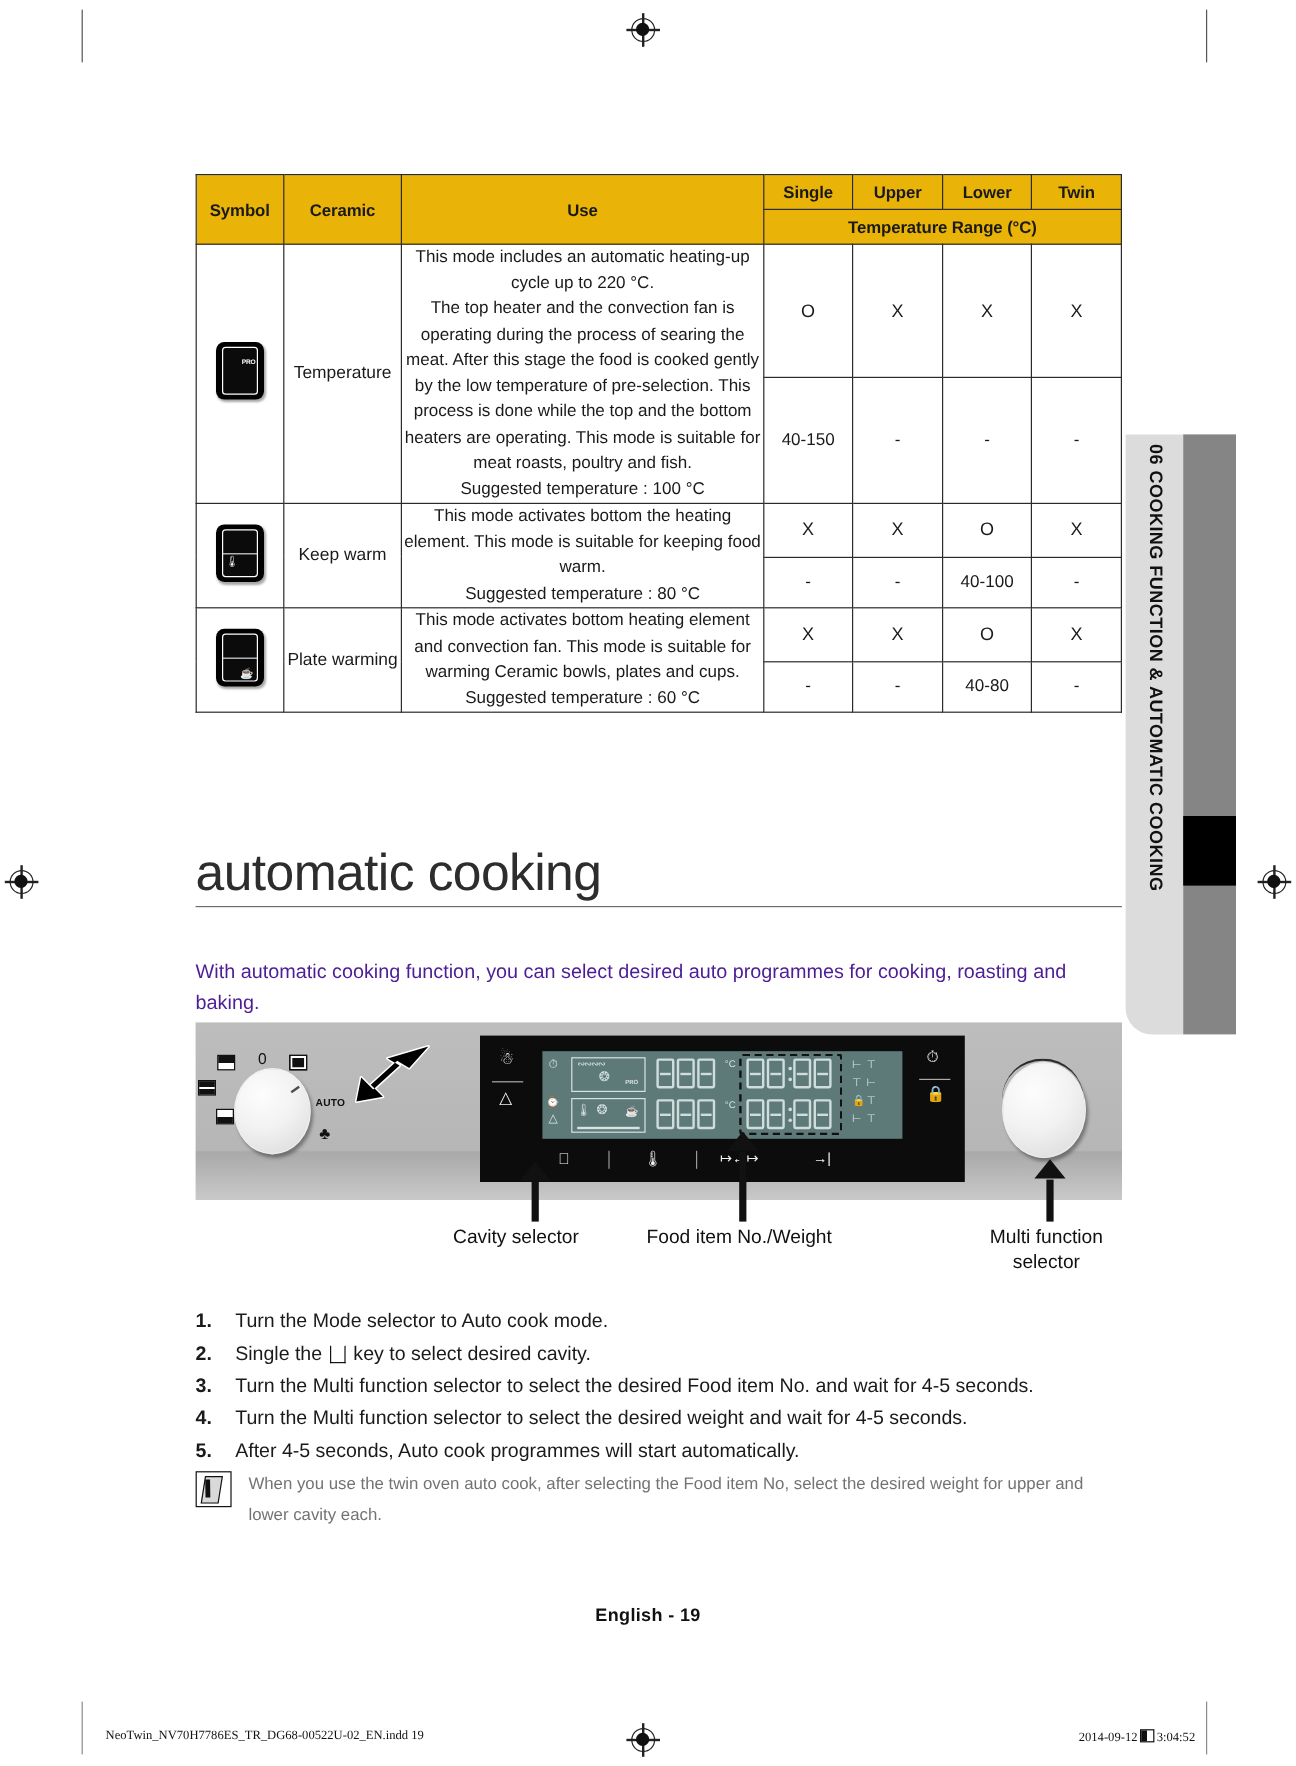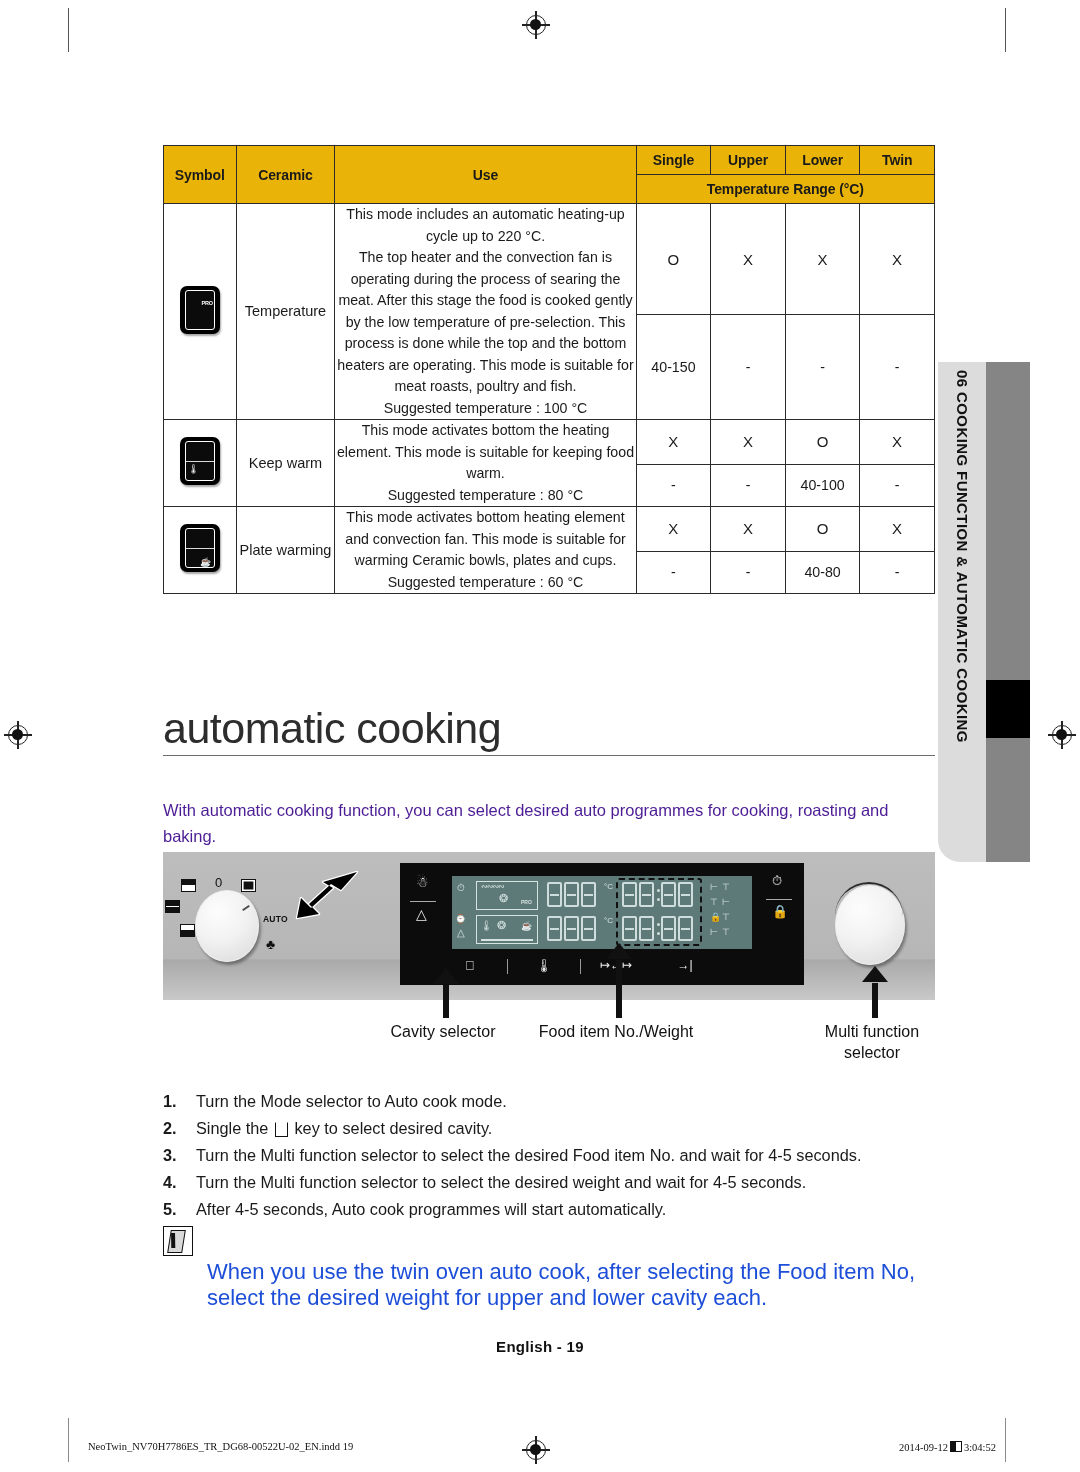--- a/index.html
+++ b/index.html
@@ -340,21 +340,21 @@
     width: 13px; height: 21px;
     background: #d9d9d9;
     border: 1.4px solid #111;
     transform: skewX(-9deg);
   }
   .note-ico .pencil:after {
     content: ""; position: absolute; left: 1px; top: 2px; width: 4px; height: 15px;
     background: #111; transform: skewX(10deg);
   }
   .note-text {
-    font-size: 22px; line-height: 26px; color: #1d4ed8; margin-top: 36px;
+    font-size: 14px; line-height: 26px; color: #737373;
   }
 
   
   .page-num {
     position: absolute; left: 0; top: 1338px; width: 1080px;
     text-align: center;
     font-size: 15px; font-weight: bold; color: #111;
     letter-spacing: .3px;
   }
   .footer-rule-l, .footer-rule-r {
@@ -601,21 +601,21 @@
     <div style="position:absolute;left:672px;top:30px;width:68px;height:34px;border-top:2px solid #2b2b2b;border-radius:34px 34px 0 0;"></div>
 
     <svg class="big-arrow" style="left:130px;top:18px;" width="66" height="52" viewBox="0 0 66 52">
       <polygon points="64,2 30,12 40,18 18,38 8,28 4,48 26,44 16,34 38,14 48,20" fill="#000" stroke="#fff" stroke-width="2.5" stroke-linejoin="round"></polygon>
       <polygon points="64,2 30,12 40,18 18,38 8,28 4,48 26,44 16,34 38,14 48,20" fill="#000"></polygon>
     </svg>
   </div>
 
   <div class="callout-line" style="left:443px;top:985px;height:33px;"></div>
   <div class="callout-arrow" style="left:433px;top:968px;"></div>
-  <div class="callout-label" style="left:353px;top:1021px;width:180px;">Cavity selector</div>
+  <div class="callout-label" style="left:340px;top:1021px;width:180px;">Cavity selector</div>
 
   <div class="callout-line" style="left:616px;top:960px;height:58px;"></div>
   <div class="callout-arrow" style="left:606px;top:943px;"></div>
   <div class="callout-label" style="left:516px;top:1021px;width:200px;">Food item No./Weight</div>
 
   <div class="callout-line" style="left:872px;top:983px;height:35px;"></div>
   <div class="callout-arrow" style="left:862px;top:966px;"></div>
   <div class="callout-label" style="left:782px;top:1021px;width:180px;white-space:pre-line;">Multi function
 selector</div>
 

